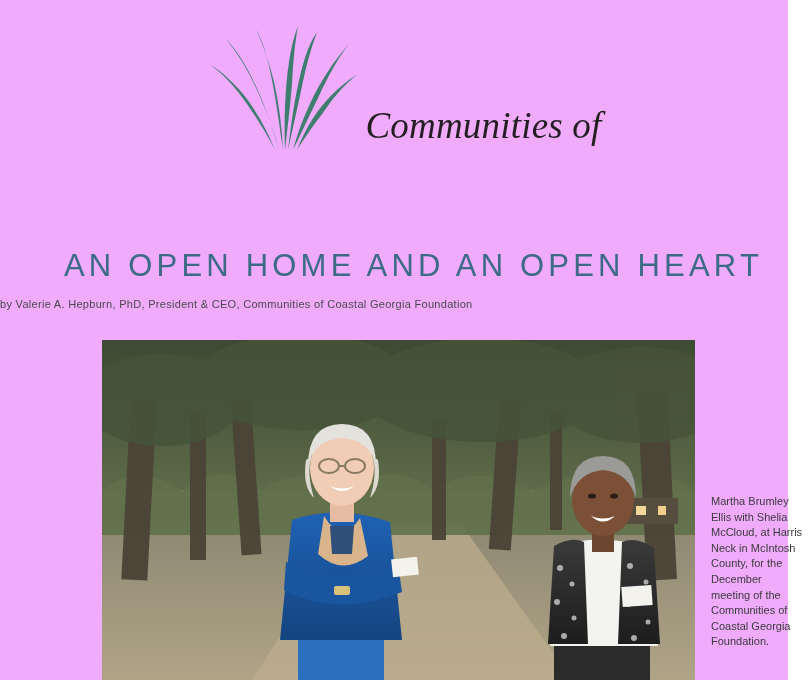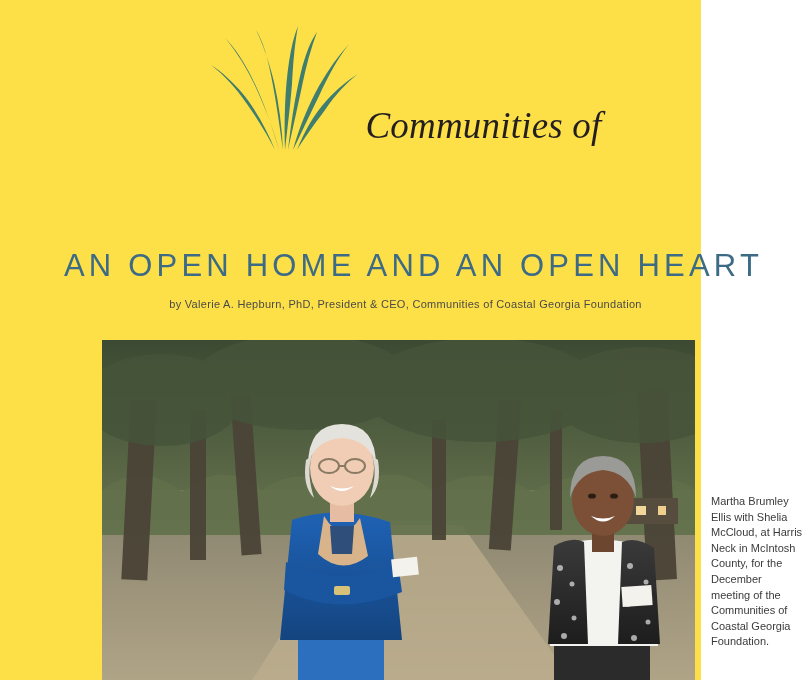--- a/index.html
+++ b/index.html
@@ -9,23 +9,23 @@
   }
   body {
     width: 811px;
     height: 680px;
     overflow: hidden;
     font-family: "Liberation Sans", sans-serif;
     color: #231f20;
   }
   .page {
     position: relative;
-    width: 701px;
+    width: 788px;
     height: 680px;
-    background: #fde047;
+    background: #f0abfc;
   }
 
   
   .logo-block {
     position: absolute;
     left: 0;
     top: 22px;
     width: 811px;
     display: flex;
     flex-direction: column;
@@ -81,21 +81,21 @@
     font-size: 31px;
     font-weight: 400;
     letter-spacing: 4.2px;
     white-space: nowrap;
   }
   .byline {
     position: absolute;
     left: 0;
     top: 298px;
     width: 811px;
-    text-align: center;
+    text-align: left;
     color: #4a4a4a;
     font-family: "Liberation Sans", sans-serif;
     font-size: 11px;
     letter-spacing: 0.3px;
   }
 
   
   .photo {
     position: absolute;
     left: 102px;

